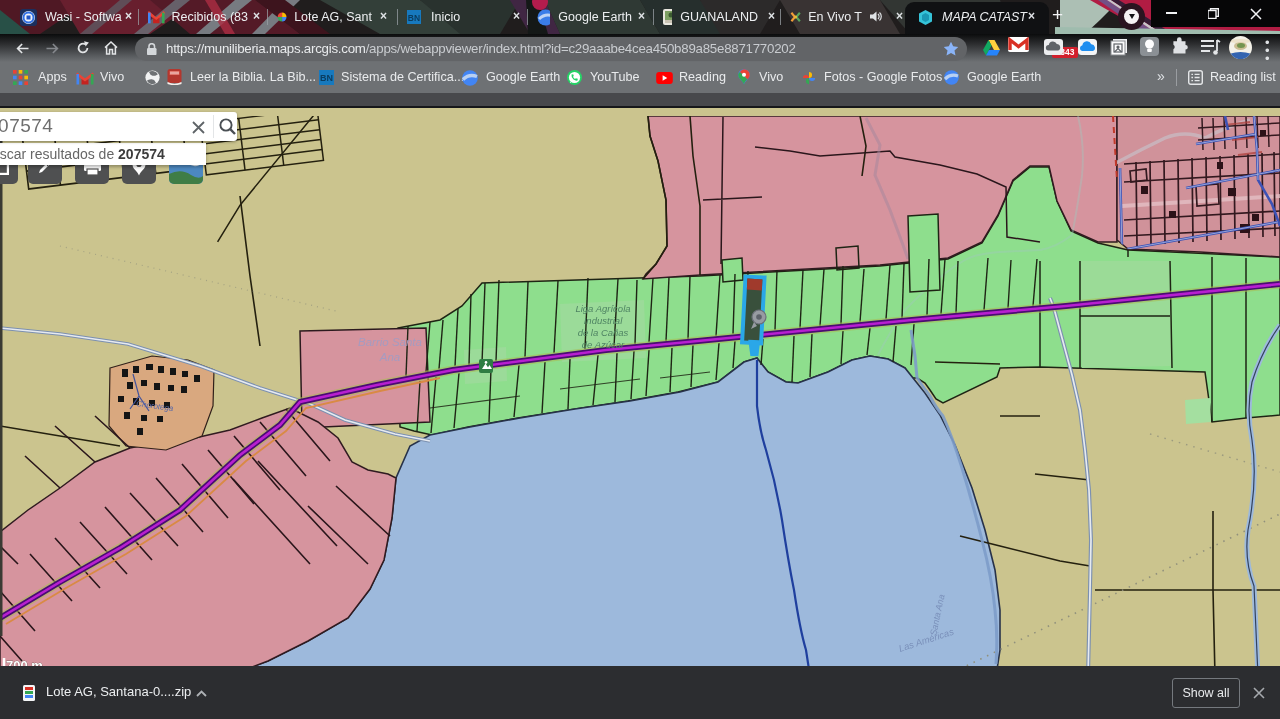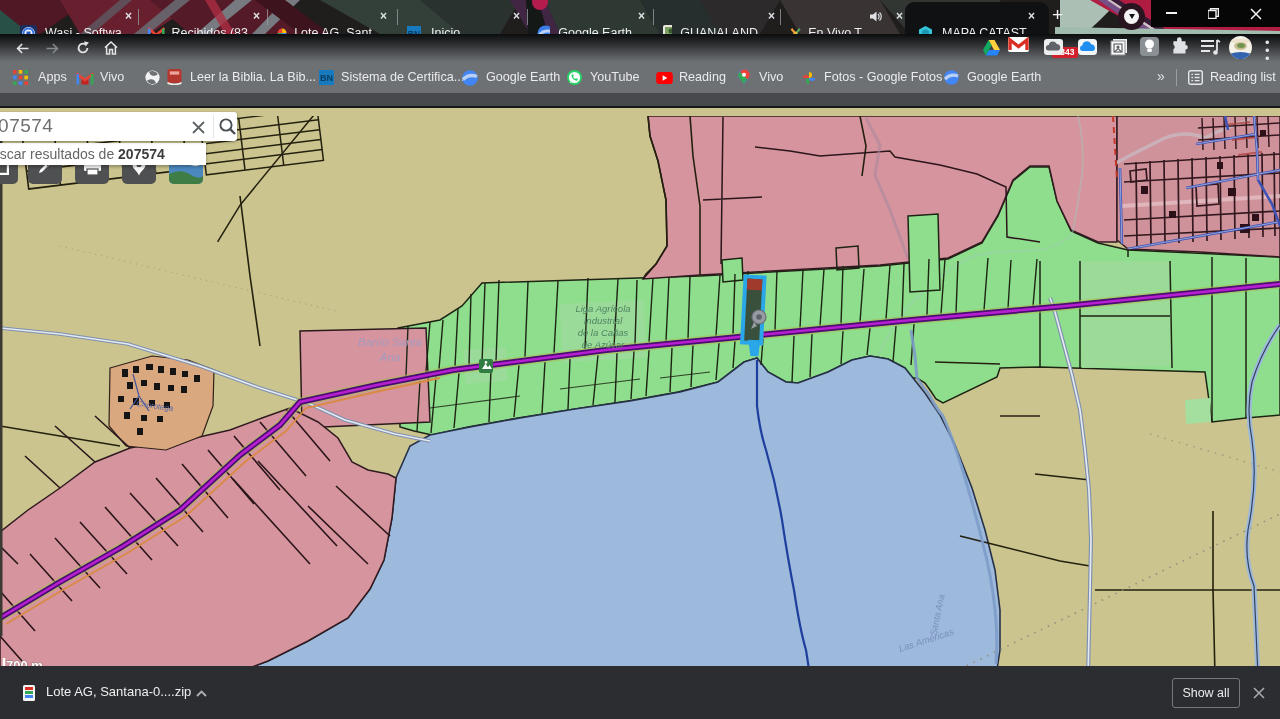--- a/index.html
+++ b/index.html
@@ -2,21 +2,21 @@
 <html><head>
 <meta charset="utf-8">
 <style>
   html,body{margin:0;padding:0;}
   body{width:1280px;height:719px;overflow:hidden;position:relative;
        font-family:"Liberation Sans",sans-serif;background:#cbc48e;}
   .abs{position:absolute;}
   
   #tabstrip{left:0;top:0;width:1280px;height:34px;background:#1d1f22;overflow:hidden;}
   .tab{position:absolute;top:0;height:34px;display:flex;align-items:center;
-       color:#eceef0;font-size:12.5px;white-space:nowrap;overflow:hidden;margin-top:16px;}
+       color:#eceef0;font-size:12.5px;white-space:nowrap;overflow:hidden;}
   .tabx{color:#dfe2e5;font-size:12px;margin-left:8px;font-weight:bold;}
   .tsep{position:absolute;top:9px;width:1px;height:16px;background:#9aa0a6;opacity:.75;}
   
   #toolbar{left:0;top:34px;width:1280px;height:28px;
            background:linear-gradient(#0b0c0d,#2c2d2f 35%,#55585b 75%,#6e7174);}
   #pill{position:absolute;left:135px;top:2.5px;width:832px;height:24px;border-radius:12px;
         background:#626467;color:#e8eaec;font-size:14px;line-height:24px;overflow:hidden;}
   
   #bookmarks{left:0;top:62px;width:1280px;height:31px;background:#6e7174;color:#e9ebed;
              font-size:13px;}
@@ -154,21 +154,21 @@
         <circle cx="8" cy="8" r="2.2" fill="#e8b93c"></circle>
       </svg>
     En Vivo T
   </div>
   <svg width="13" height="13" style="position:absolute;left:869px;top:10px" viewBox="0 0 13 13">
       <polygon points="1,4.5 4,4.5 7.5,1.5 7.5,11.5 4,8.5 1,8.5" fill="#dfe2e5"></polygon>
       <path d="M9,4 A3.4 3.4 0 0 1 9,9 M10.5,2.5 A5.4 5.4 0 0 1 10.5,10.5" stroke="#dfe2e5" stroke-width="1.2" fill="none"></path>
     </svg>
   <span class="tabx" style="position:absolute;left:888px;top:9px">×</span>
 
-  <div class="tab" style="left:917px;width:112px;">
+  <div class="tab" style="left:917px;width:112px;font-style:italic;">
     <svg width="17" height="17" style="margin-right:8px" viewBox="0 0 17 17">
         <path d="M8.5,1 L15,4.5 L15,12.5 L8.5,16 L2,12.5 L2,4.5 Z" fill="#35c3d8"></path>
         <path d="M8.5,4 L12,6 L12,11 L8.5,13 L5,11 L5,6 Z" fill="#1a98b4"></path>
       </svg>
     MAPA CATAST
   </div>
     <span class="tabx" style="position:absolute;left:1020px;top:9px">×</span>
 
   <span style="position:absolute;left:1052px;top:4px;color:#f2f3f5;font-size:19px;font-weight:400">+</span>
 
@@ -194,20 +194,30 @@
   <svg width="15" height="15" style="position:absolute;left:45px;top:7px" viewBox="0 0 20 20">
       <path d="M2,10 L16,10 M10.5,4 L16.5,10 L10.5,16" stroke="#85888d" stroke-width="2.2" fill="none"></path>
     </svg>
   <svg width="14" height="14" style="position:absolute;left:76px;top:7px" viewBox="0 0 19 19">
       <path d="M15.5,9.5 A6 6 0 1 1 12.5,4.3" stroke="#e2e4e6" stroke-width="2.4" fill="none"></path>
       <polygon points="11,0.5 17.5,2 13,7.5" fill="#e2e4e6"></polygon>
     </svg>
   <svg width="16" height="16" style="position:absolute;left:103px;top:6px" viewBox="0 0 20 20">
       <path d="M2.5,9.5 L10,2.5 L17.5,9.5 M4.5,8 L4.5,17.5 L8.2,17.5 L8.2,12 L11.8,12 L11.8,17.5 L15.5,17.5 L15.5,8" stroke="#e2e4e6" stroke-width="1.9" fill="none"></path>
     </svg>
+  <div id="pill">
+    <svg width="9.5" height="12.5" style="position:absolute;left:12px;top:6px" viewBox="0 0 12 15">
+        <rect x="0" y="6" width="12" height="9" rx="1.5" fill="#d4d7da"></rect>
+        <path d="M2.5,6 L2.5,4 A3.5 3.5 0 0 1 9.5,4 L9.5,6" stroke="#d4d7da" stroke-width="2" fill="none"></path>
+      </svg>
+    <span style="position:absolute;left:31px;top:0;white-space:nowrap;font-size:13.3px;letter-spacing:-0.25px">https://muniliberia.maps.arcgis.com<span style="color:#c9ccd0">/apps/webappviewer/index.html?id=c29aaabe4cea450b89a85e8871770202</span></span>
+    <svg width="16" height="16" style="position:absolute;left:808px;top:4px" viewBox="0 0 17 17">
+        <path d="M8.5,0.8 L10.8,5.6 L16.2,6.3 L12.2,10 L13.3,15.4 L8.5,12.7 L3.7,15.4 L4.8,10 L0.8,6.3 L6.2,5.6 Z" fill="#8ab4f8"></path>
+      </svg>
+  </div>
 
   <svg width="17" height="16" style="position:absolute;left:983px;top:6px" viewBox="0 0 17 16">
       <polygon points="5.5,0 11.5,0 17,10 11,10" fill="#ffcf3e"></polygon>
       <polygon points="5.5,0 0,10 3,15.5 8.5,5.5" fill="#11a861"></polygon>
       <polygon points="3,15.5 14,15.5 17,10 6,10" fill="#2684fc"></polygon>
     </svg>
   <div style="position:absolute;left:1008px;top:3px;width:21px;height:15px;background:#fff;border-radius:2px"></div>
   <svg width="21" height="15" style="position:absolute;left:1008px;top:3px" viewBox="0 0 21 15">
       <path d="M2,13 L2,3 L10.5,9.5 L19,3 L19,13" stroke="#d93025" stroke-width="3.4" fill="none"></path>
     </svg>

